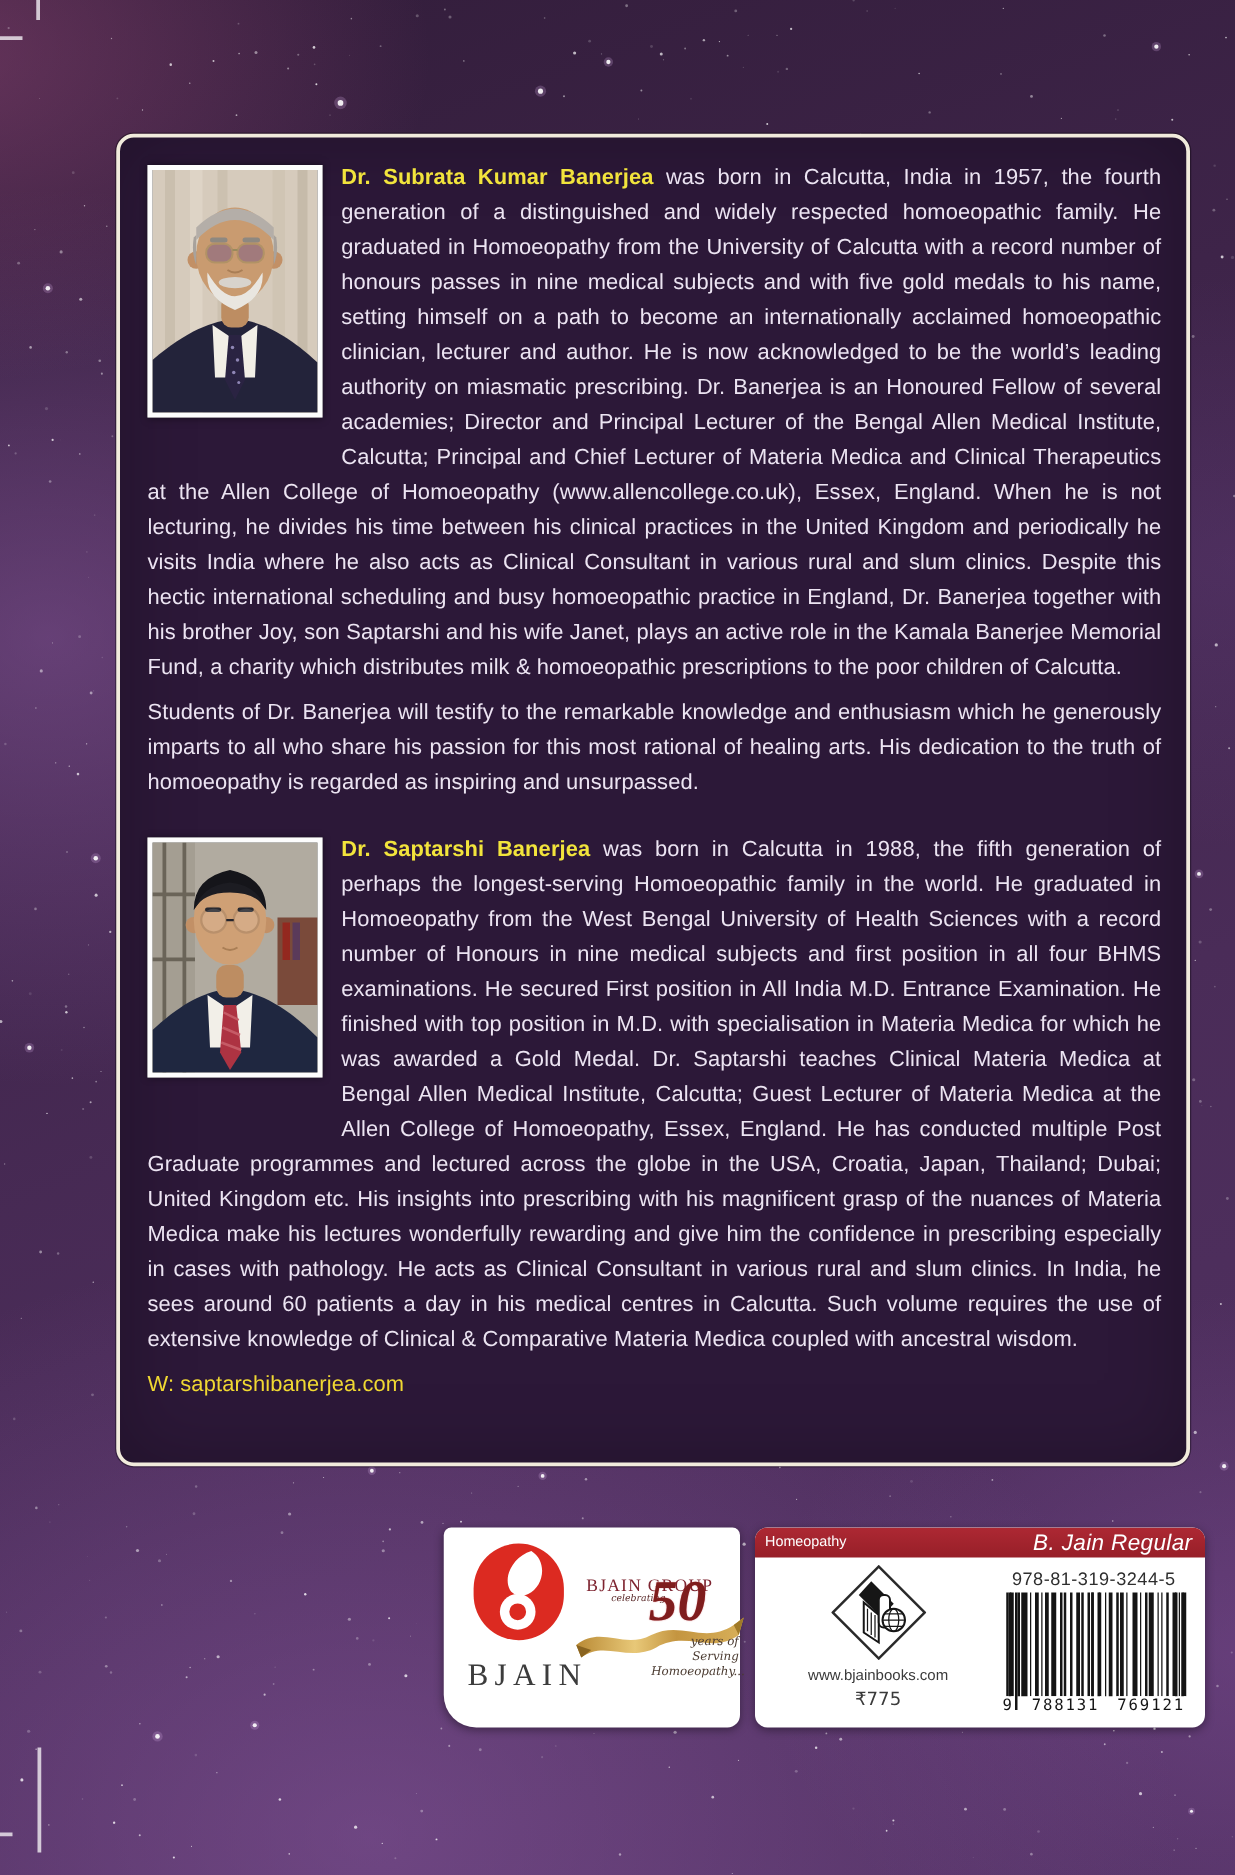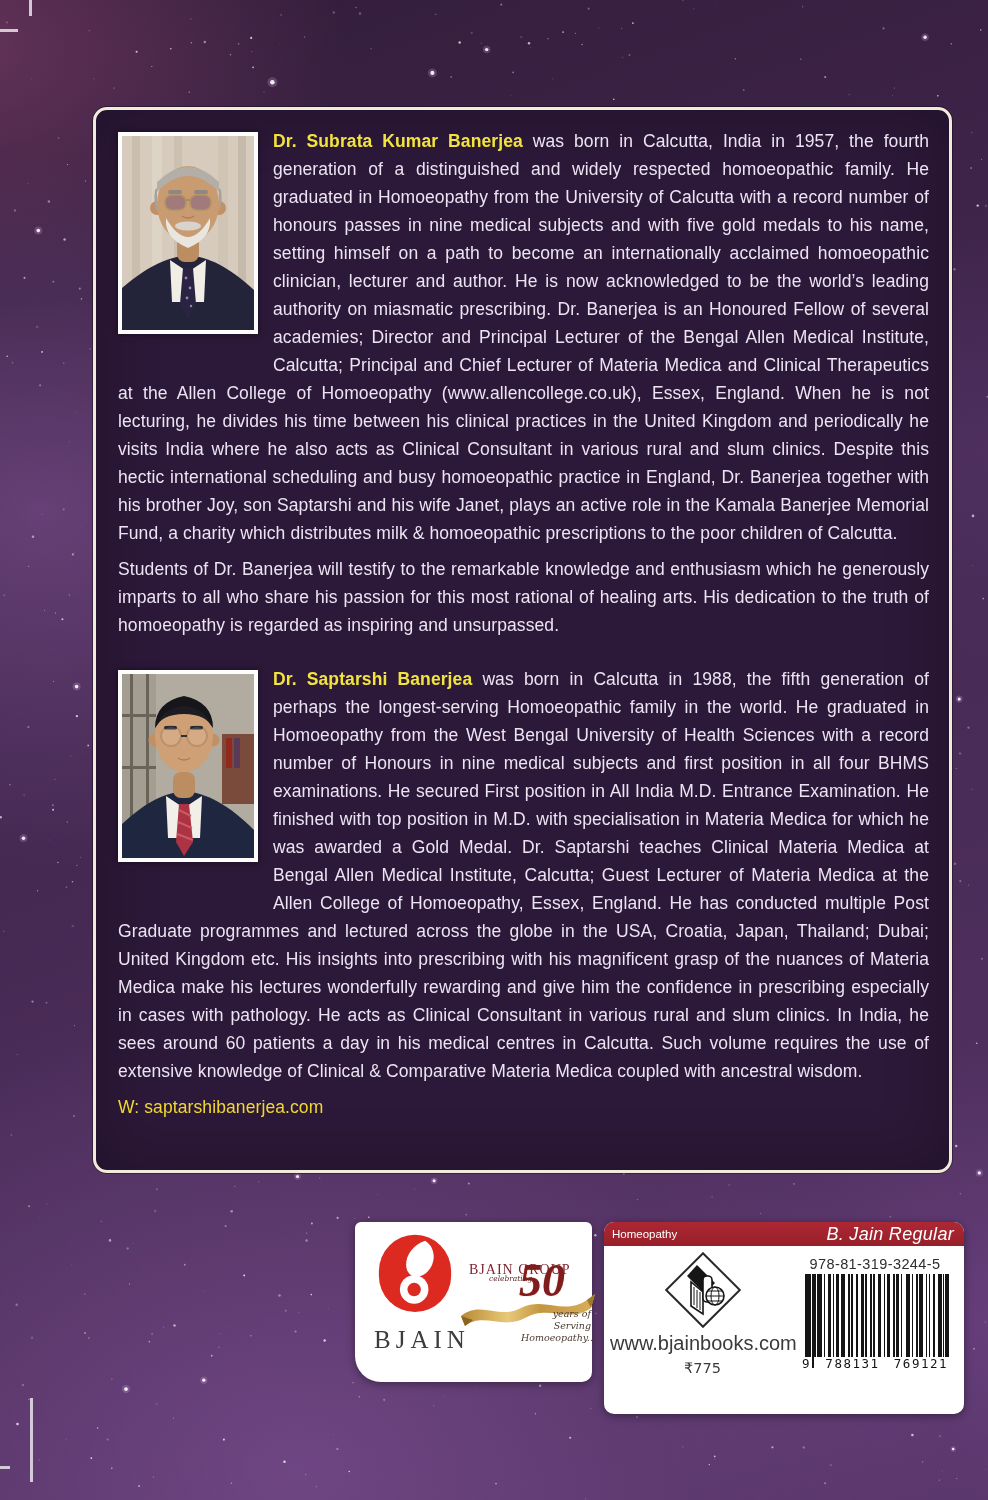--- a/index.html
+++ b/index.html
@@ -63,33 +63,33 @@
     text-shadow:0 0 1px rgba(193,34,43,.6);
   }
   .group-tag{
     position:absolute;left:54px;top:58px;width:70px;
     font-family:"DejaVu Serif",serif;font-style:italic;color:#4a3a30;font-size:9.5px;line-height:12px;
   }
   .group-tag span{display:block;text-align:right;}
 
   
   .retail-card{
-    position:absolute;left:604px;top:1222px;width:360px;height:192px;background:#fff;
+    position:absolute;left:604px;top:1222px;width:360px;height:160px;background:#fff;
     border-radius:10px;overflow:hidden;box-shadow:0 2px 8px rgba(0,0,0,.4);
   }
   .retail-bar{
     height:24px;background:linear-gradient(180deg,#ad2833,#971f28);color:#fff;
     display:flex;align-items:center;justify-content:space-between;padding:0 10px 0 8px;
   }
   .retail-category{font-size:11.5px;}
   .retail-edition{font-size:18px;letter-spacing:.3px;font-style:italic;}
   .retail-body{display:flex;padding:6px 8px 0 6px;}
   .retail-left{width:185px;text-align:center;}
   .retail-left .diamond{margin:0 auto;}
-  .retail-site{font-size:20px;color:#3a3a3a;margin-top:0px;}
+  .retail-site{font-size:12px;color:#3a3a3a;margin-top:0px;}
   .retail-price{font-size:14.5px;color:#3a3a3a;margin-top:5px;font-family:"DejaVu Sans",sans-serif;}
   .retail-right{width:160px;text-align:center;}
   .isbn-line{font-size:14.5px;color:#2e2e2e;letter-spacing:.4px;margin:4px 0 2px 0;white-space:nowrap;}
   .barcode{position:relative;width:152px;height:96px;margin:0 auto;background:#fff;}
   #barcode-bars{position:absolute;left:6px;right:6px;top:0;bottom:13px;font-size:0;white-space:nowrap;}
   #barcode-bars i{display:inline-block;height:100%;}
   #barcode-bars i.b{background:#141414;}
   .guard{position:absolute;bottom:2px;width:2px;height:94px;background:#141414;}
   .g1{left:8px;} .g2{left:13px;} .g3{left:74px;} .g4{left:79px;} .g5{left:141px;} .g6{left:146px;}
   .bar-digits{

